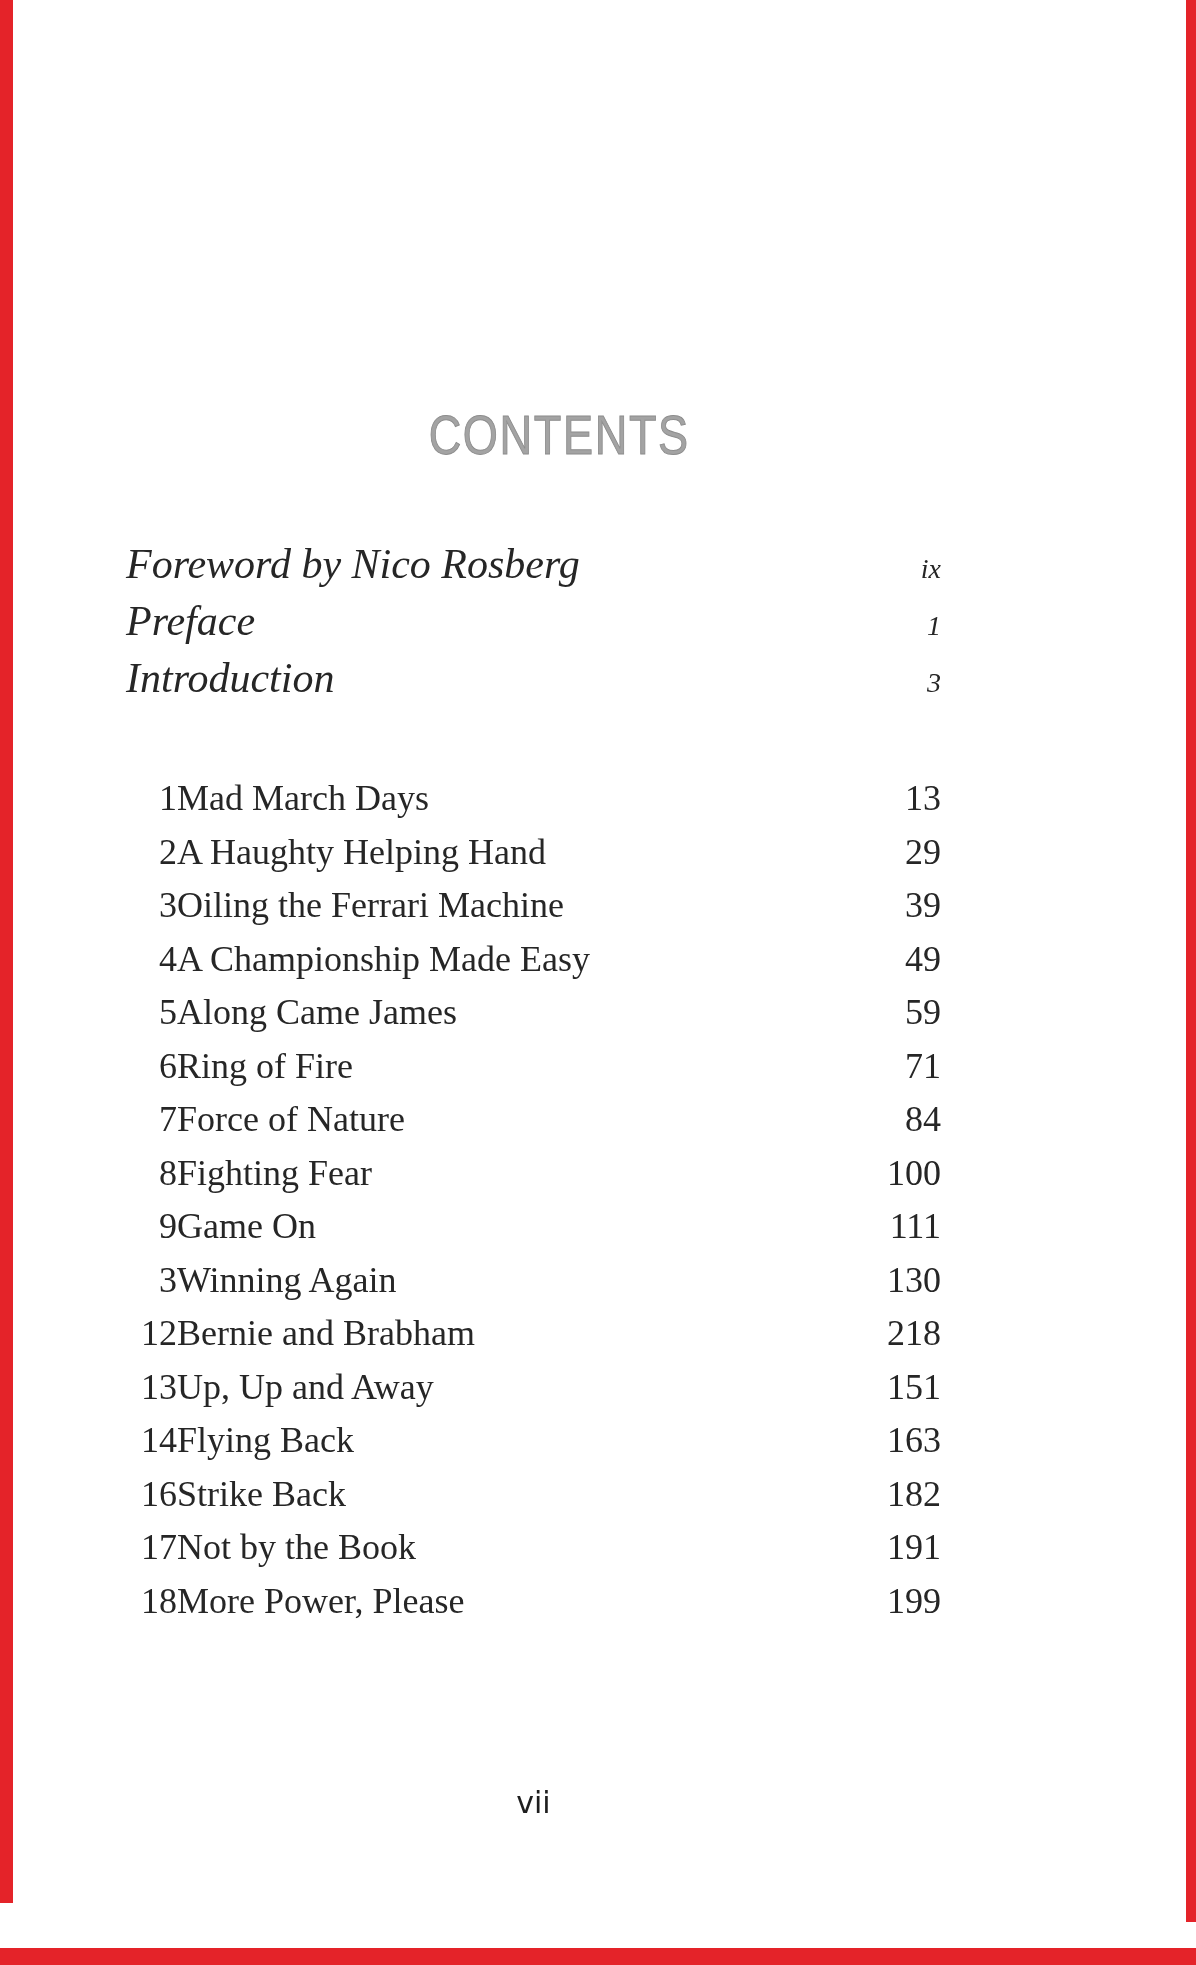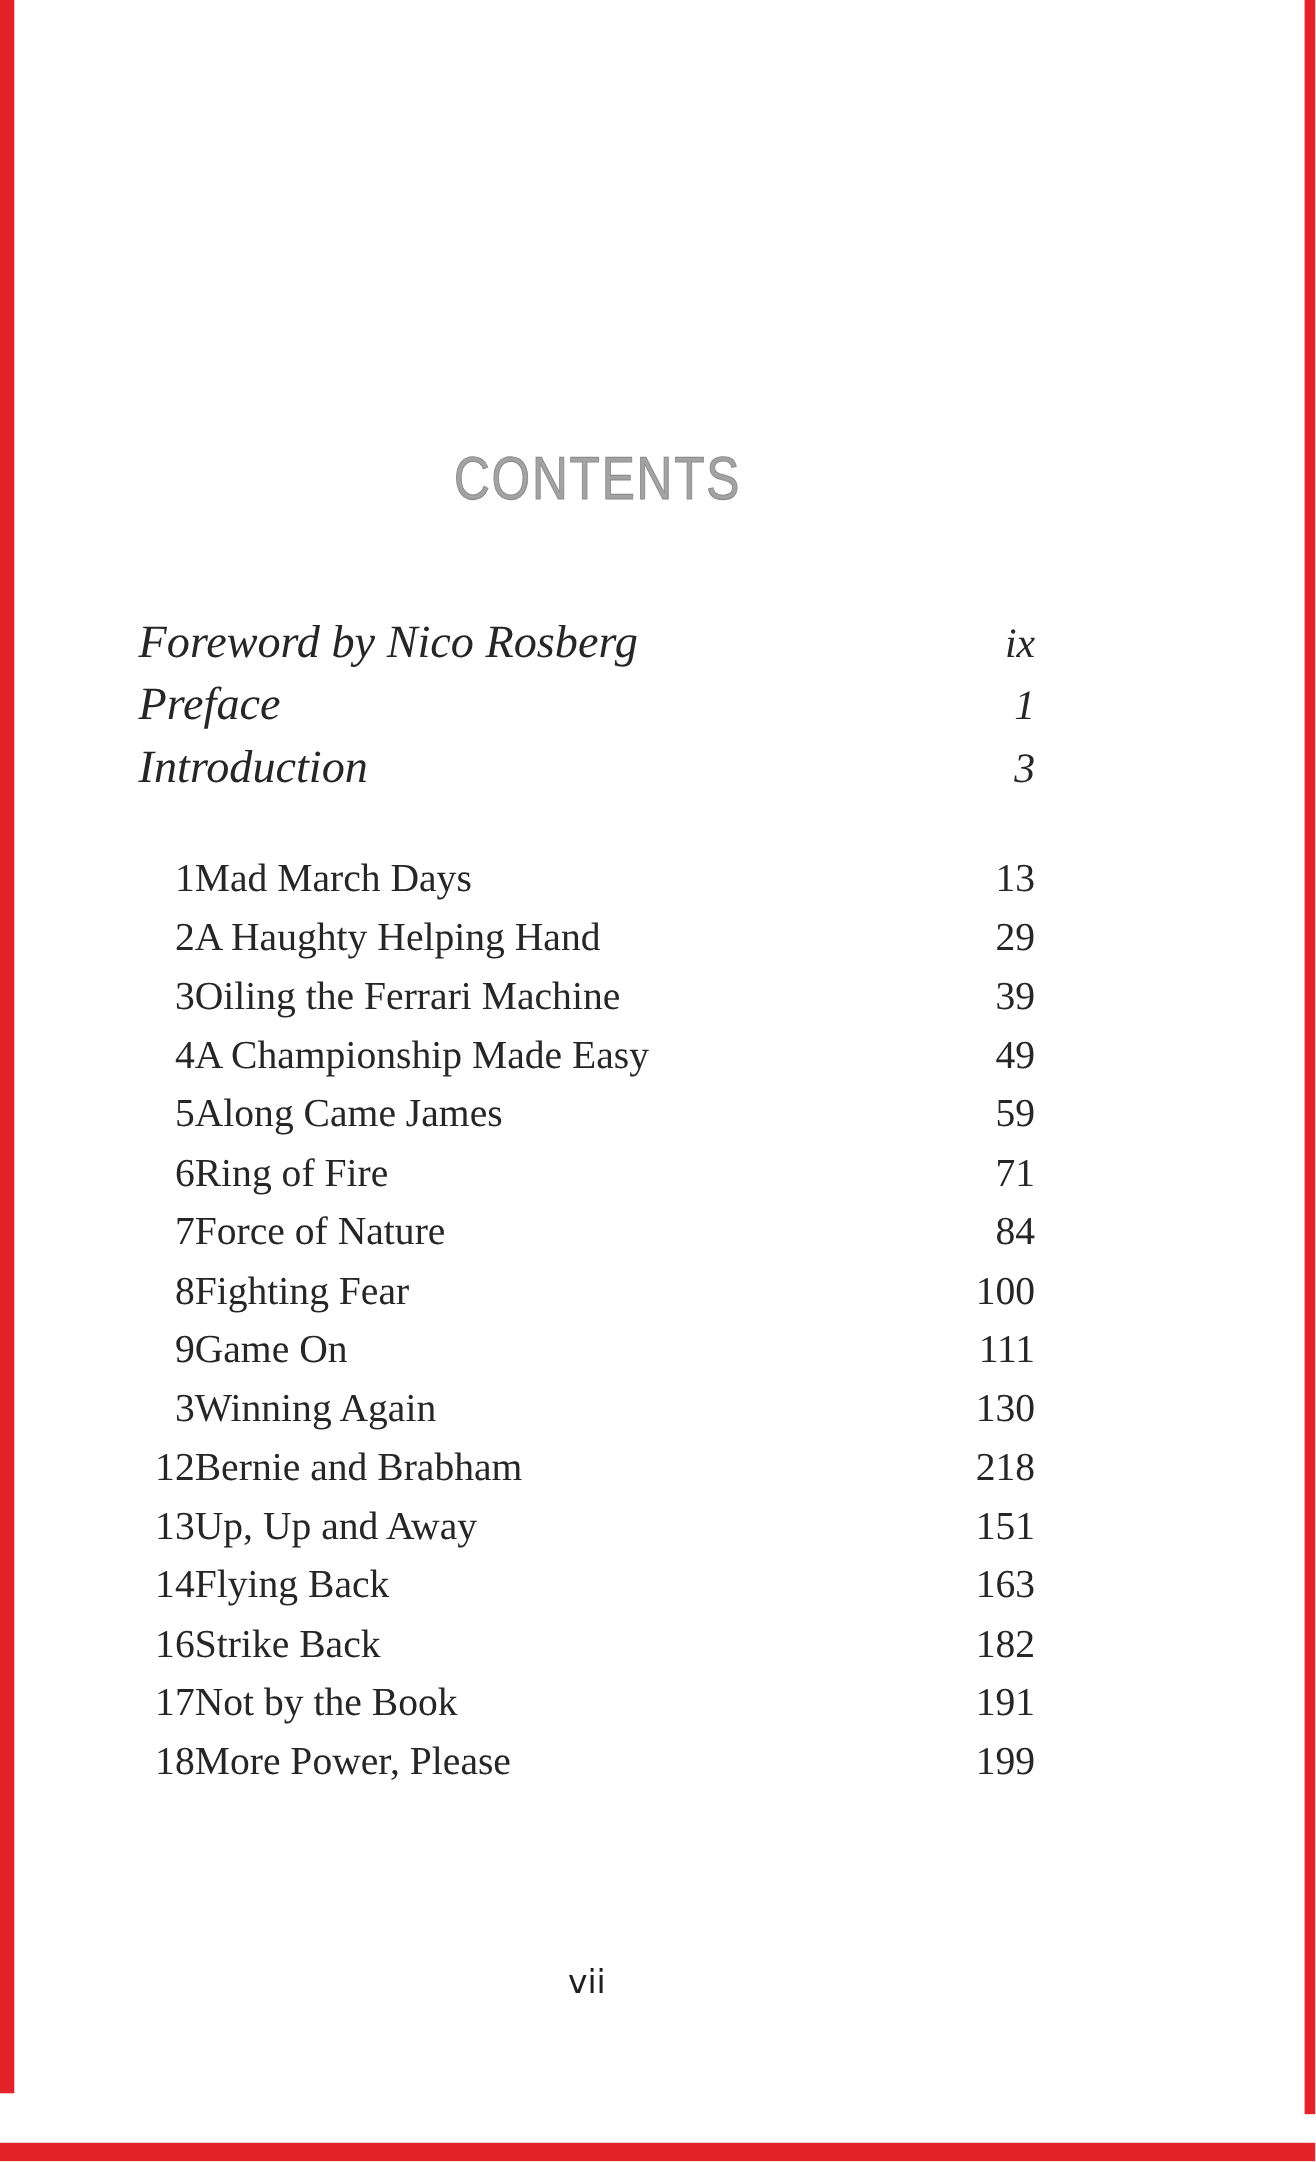--- a/index.html
+++ b/index.html
@@ -15,21 +15,21 @@
 
   
   .edge { position: absolute; }
   .edge-left   { left: 0; top: 0; width: 13px; height: 1903px; }
   .edge-right  { right: 0; top: 0; width: 10px; height: 1922px; }
   .edge-bottom { left: 0; bottom: 0; width: 1196px; height: 17px; }
 
   
   .heading-wrap {
     position: absolute;
-    left: 136px;
+    left: 152px;
     top: 408px;
     width: 815px;
     text-align: center;
   }
   .heading {
     display: inline-block;
     font-family: "Liberation Sans", sans-serif;
     font-size: 55px;
     line-height: 55px;
     font-weight: 400;
@@ -37,33 +37,33 @@
     color: #a3a3a3;
     -webkit-text-stroke: 1px #8d8d8d;
     transform: scaleX(0.82);
     transform-origin: center;
   }
 
   
   .front-matter {
     position: absolute;
     left: 126px;
-    top: 556px;
+    top: 536px;
     width: 815px;
   }
   .fm-row {
     display: flex;
     justify-content: space-between;
     align-items: baseline;
     height: 57px;
     line-height: 57px;
     font-style: italic;
     font-size: 42px;
   }
-  .fm-row .fm-page { font-size: 38px; }
+  .fm-row .fm-page { font-size: 28px; }
 
   
   .chapters {
     position: absolute;
     left: 126px;
     top: 772px;
     width: 815px;
   }
   .ch-row {
     display: flex;

